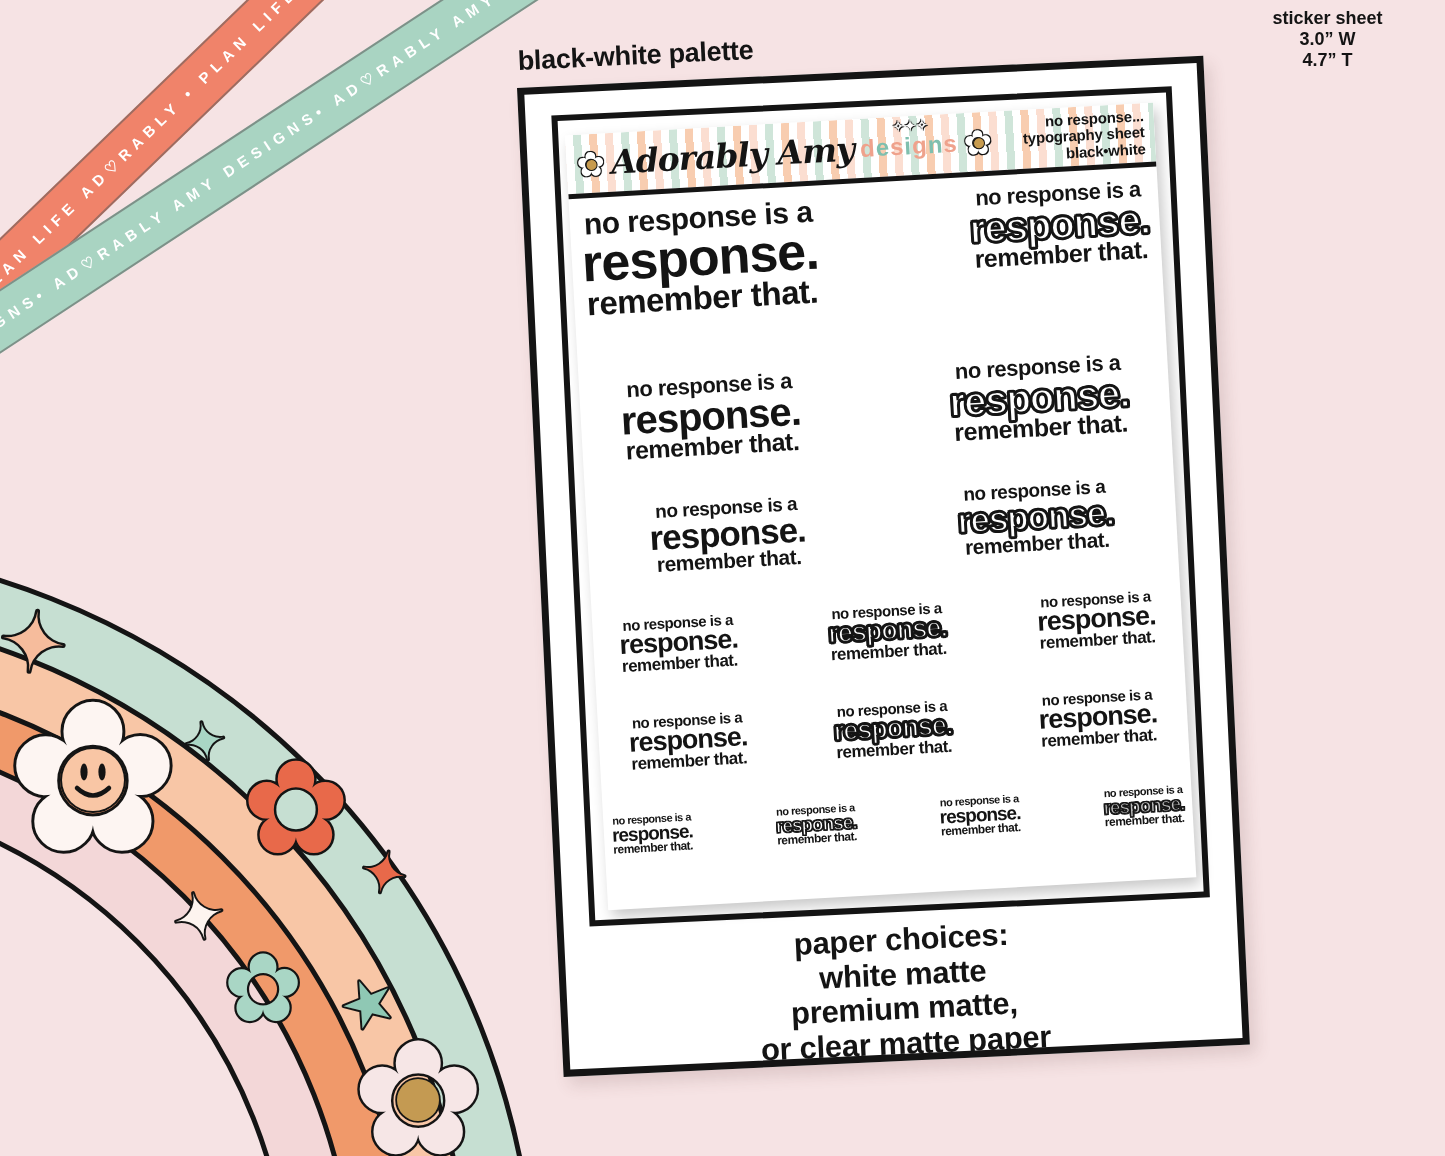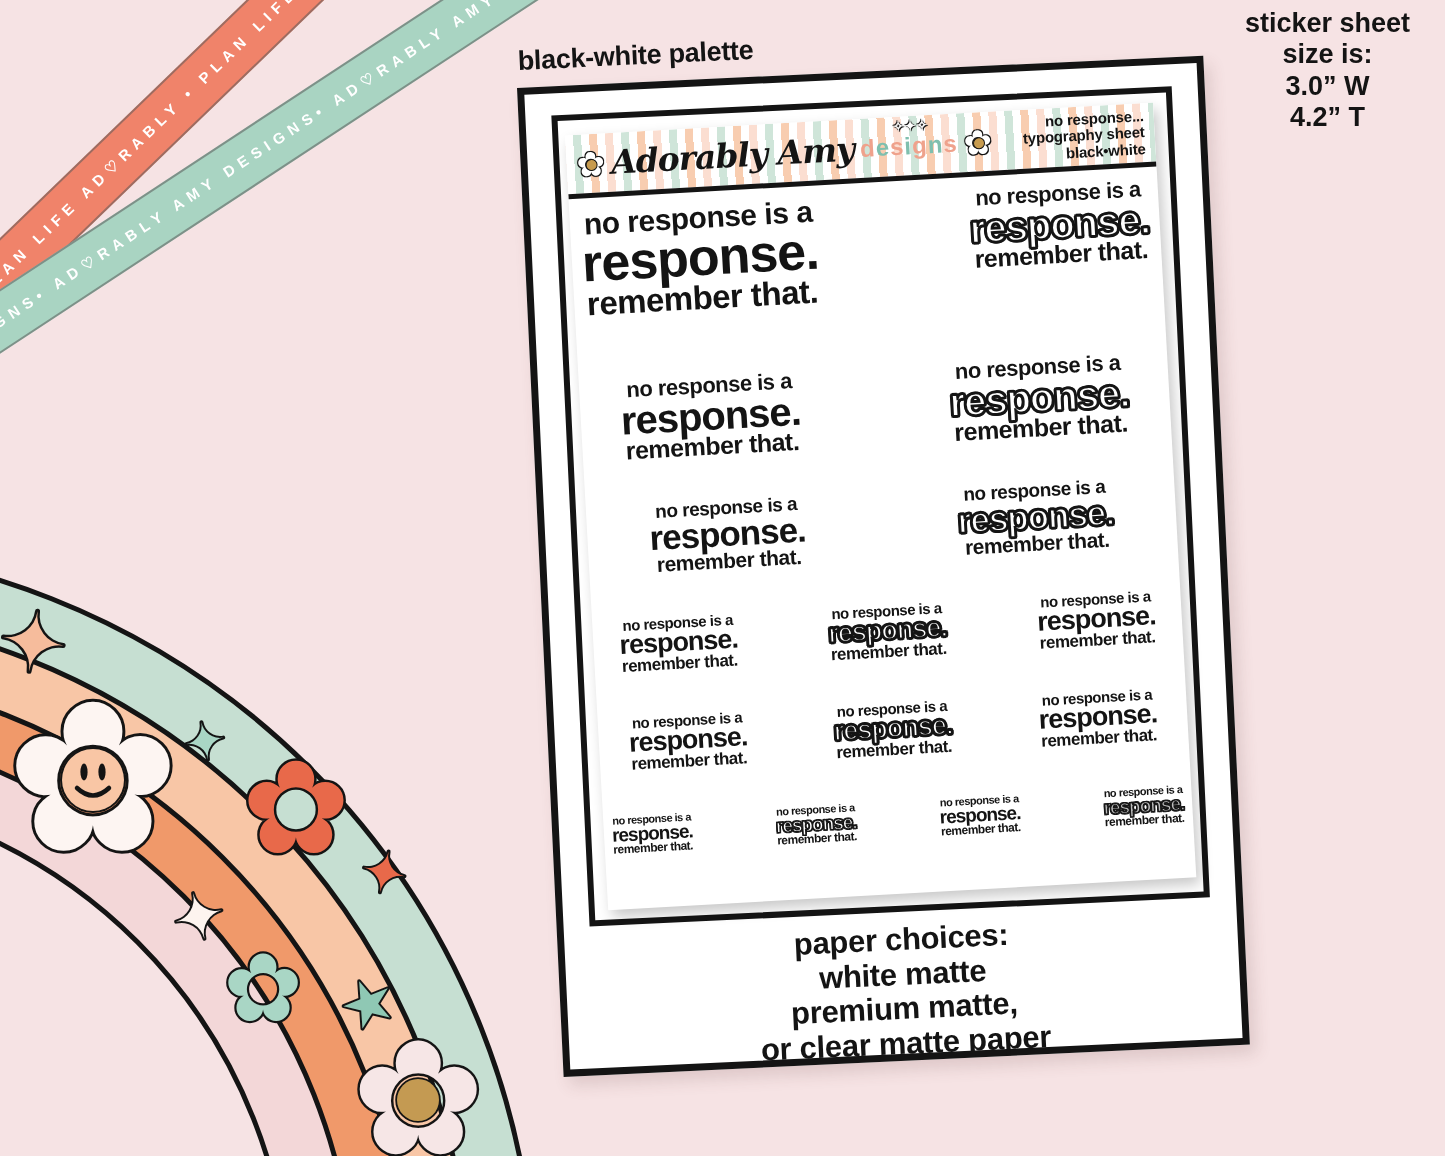--- a/index.html
+++ b/index.html
@@ -9,21 +9,21 @@
   
   .ribbon{position:absolute;height:50px;display:flex;align-items:center;justify-content:center;
           white-space:nowrap;overflow:hidden;color:#fff;font-weight:700;font-size:15px;
           letter-spacing:6px;z-index:1;border-top:2px solid rgba(90,90,90,.55);
           border-bottom:2px solid rgba(90,90,90,.55);}
   .ribbon-coral{left:-360px;top:65px;width:1100px;background:#f0836a;transform:rotate(-44deg);}
   .ribbon-teal{left:-300px;top:81px;width:1250px;background:#a9d4c2;transform:rotate(-33.3deg);}
 
   
   .size-note{position:absolute;right:10px;top:8px;width:215px;text-align:center;
-             font-weight:800;font-size:27px;line-height:1.16;z-index:4;}
+             font-weight:800;font-size:18px;line-height:1.16;z-index:4;}
 
   
   .rainbow{position:absolute;left:0;top:540px;z-index:1;}
 
   
   .card-wrap{position:absolute;left:517px;top:88px;width:687px;height:990px;
              transform:rotate(-2.7deg);transform-origin:0 0;z-index:5;}
   .palette-label{position:absolute;top:-42px;left:2px;font-size:27px;font-weight:800;
                  letter-spacing:-.3px;}
   .card{width:100%;height:100%;box-sizing:border-box;background:#fff;
@@ -90,23 +90,22 @@
 
   <div class="ribbon ribbon-coral">
     <span>PLAN LIFE AD♡RABLY • PLAN LIFE AD♡RABLY • PLAN LIFE AD♡RABLY • PLAN LIFE AD♡RABLY</span>
   </div>
   <div class="ribbon ribbon-teal">
     <span>AD♡RABLY AMY DESIGNS• AD♡RABLY AMY DESIGNS• AD♡RABLY AMY DESIGNS• AD♡RABLY AMY DESIGNS</span>
   </div>
 
   <div class="size-note">
     <div>sticker sheet</div>
-    <div>size is:</div>
     <div>3.0” W</div>
-    <div>4.2” T</div>
+    <div>4.7” T</div>
   </div>
 
   <svg class="rainbow" width="700" height="616" viewBox="0 0 700 616">
     <g fill="none">
       <circle cx="-230" cy="770" r="732.5" stroke="#c6dfd2" stroke-width="65"></circle>
       <circle cx="-230" cy="770" r="670" stroke="#f8c6a6" stroke-width="60"></circle>
       <circle cx="-230" cy="770" r="612.5" stroke="#f0996a" stroke-width="55"></circle>
       <circle cx="-230" cy="770" r="552.5" stroke="#f3d7d8" stroke-width="65"></circle>
       <circle cx="-230" cy="770" r="765" stroke="#141414" stroke-width="5"></circle>
       <circle cx="-230" cy="770" r="700" stroke="#141414" stroke-width="5"></circle>

